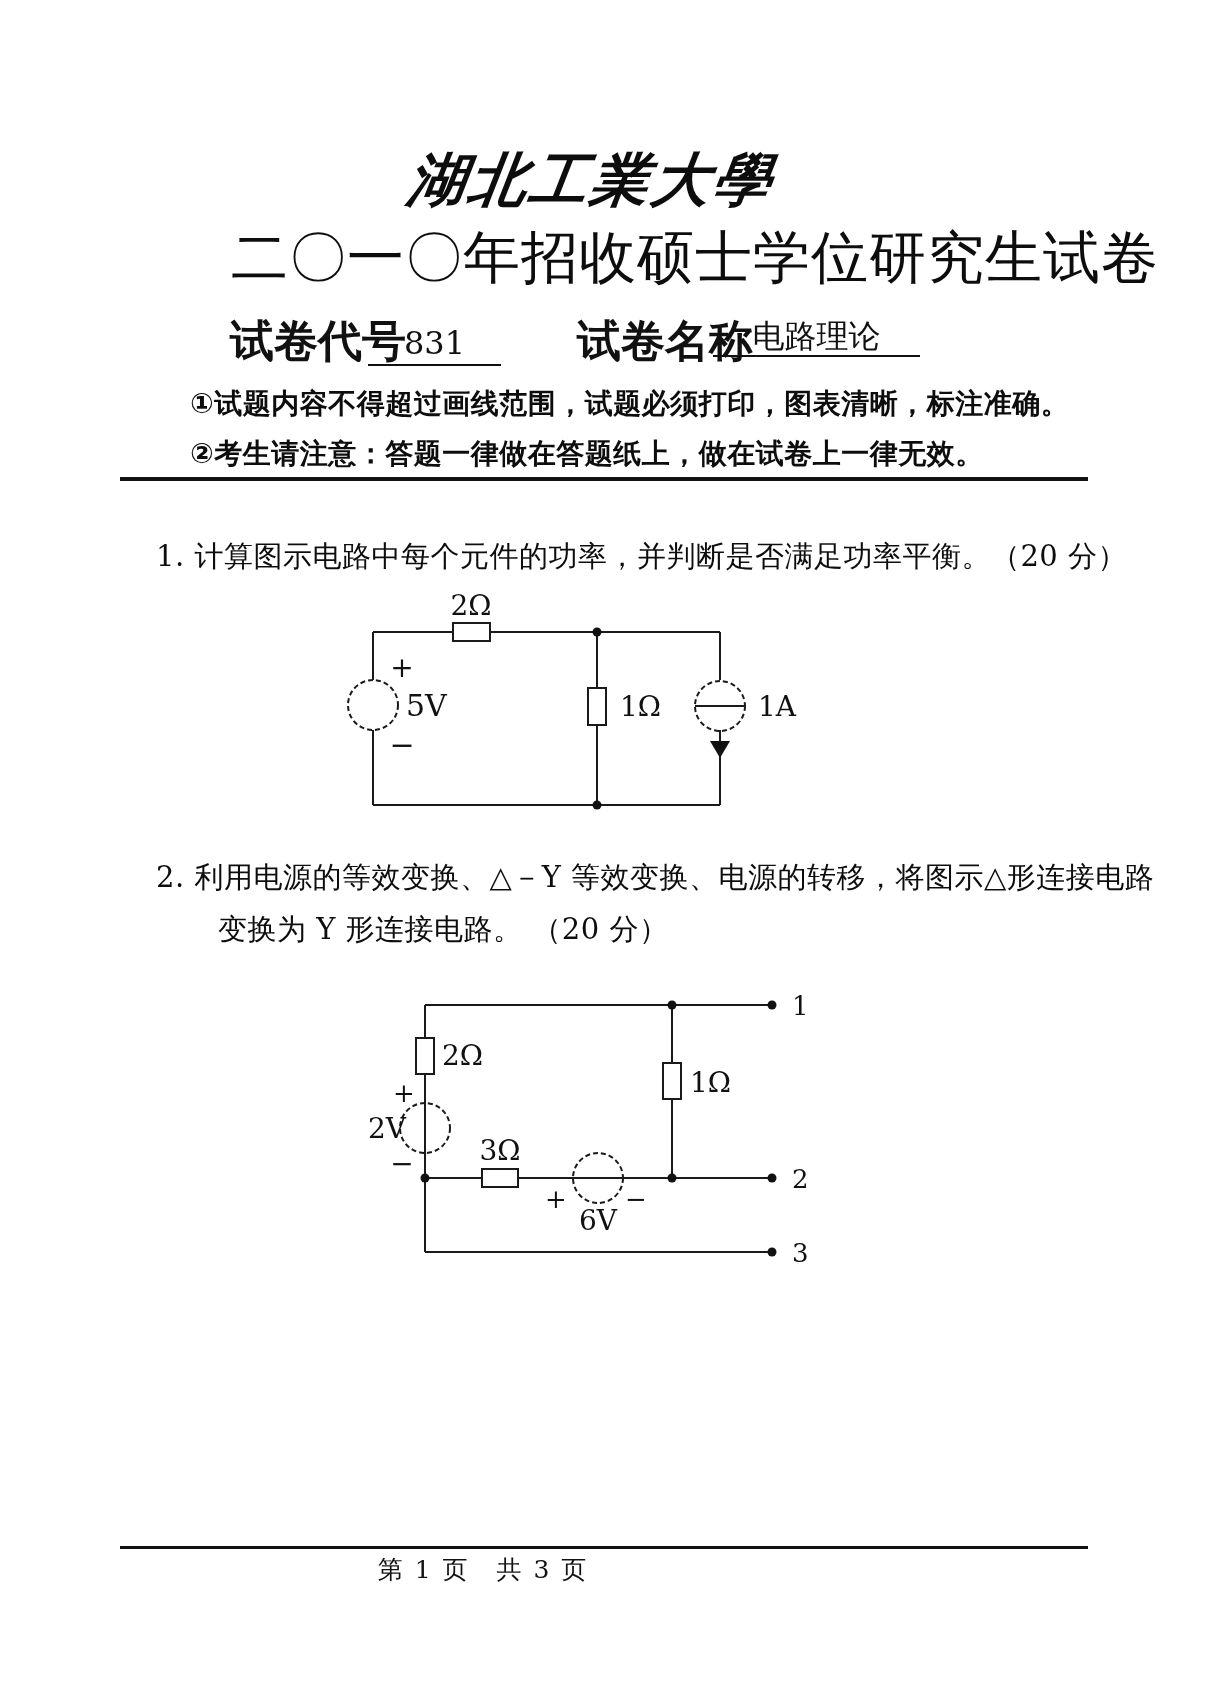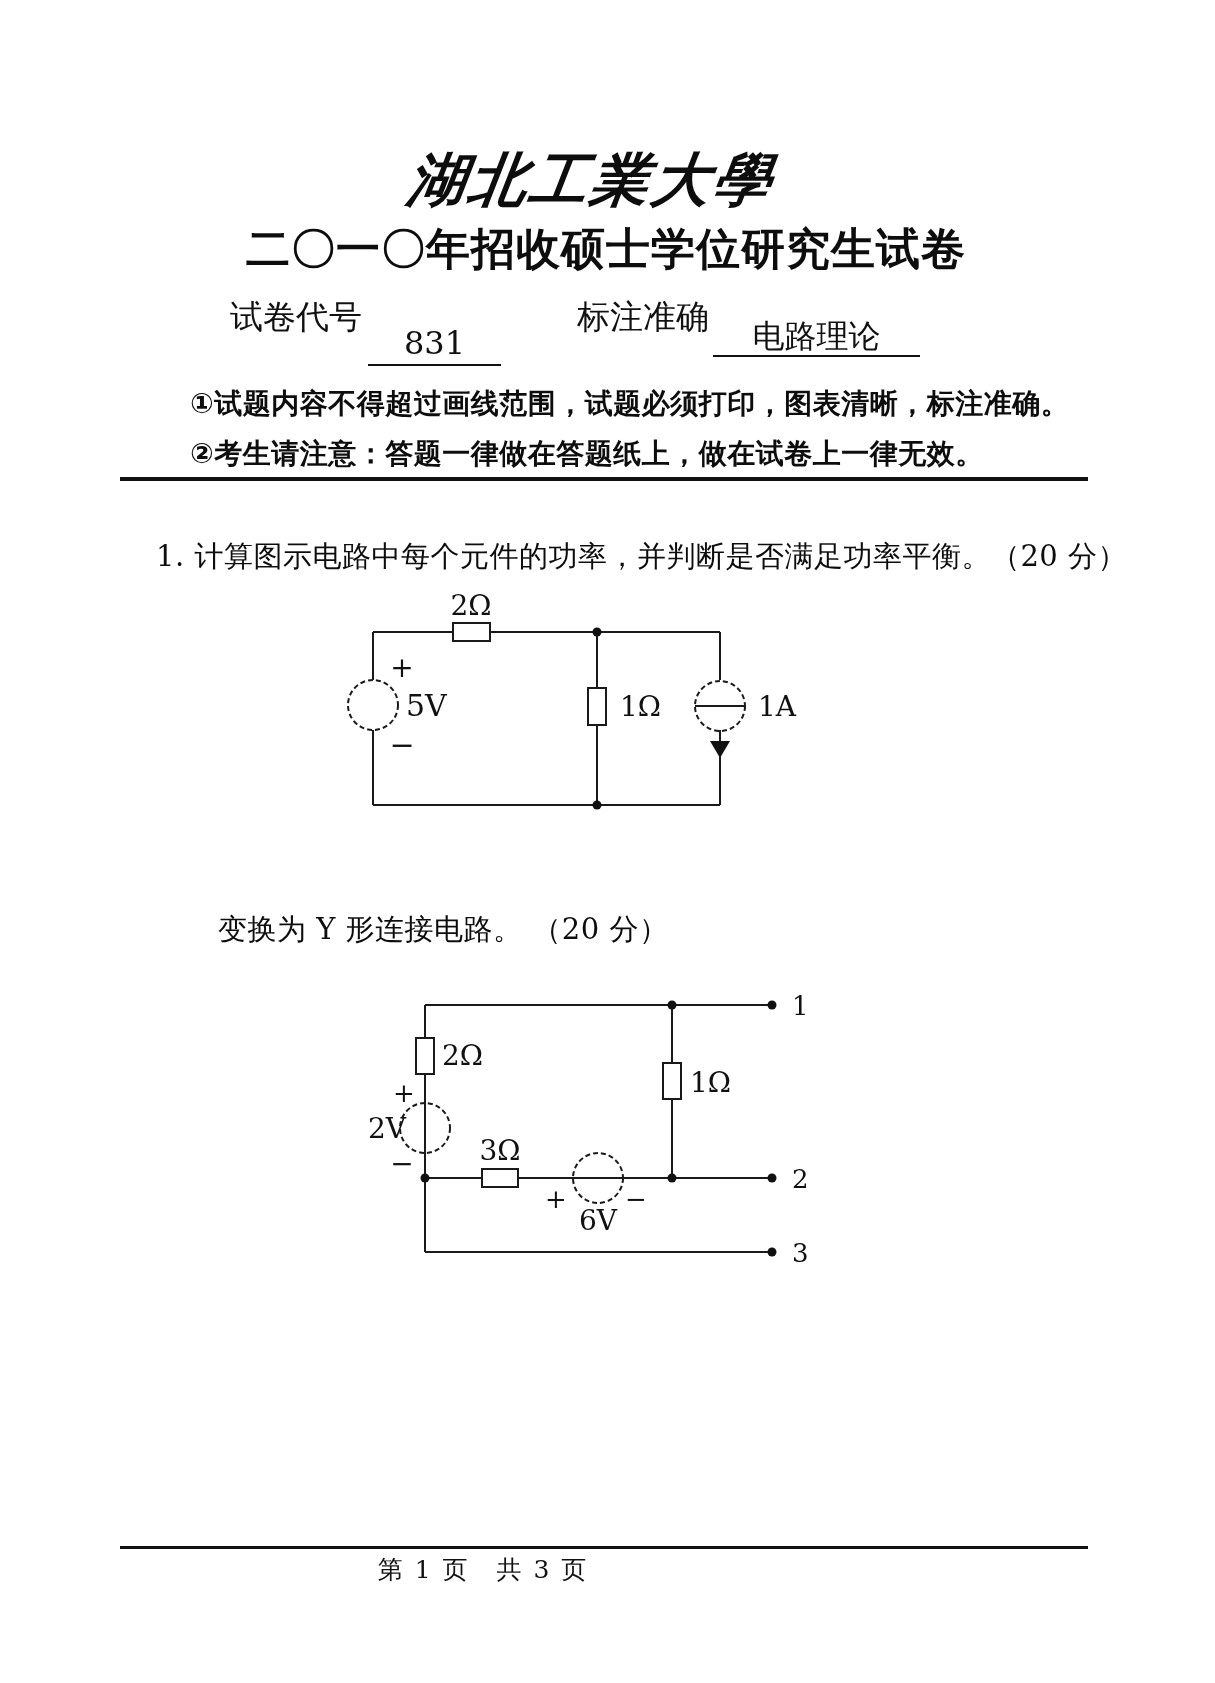--- a/index.html
+++ b/index.html
@@ -9,24 +9,24 @@
     background:#ffffff; color:#111; overflow:hidden;
     font-family:"DejaVu Serif","Liberation Serif",serif;
   }
   .abs { position:absolute; }
   .hei { font-family:"Liberation Sans","DejaVu Sans",sans-serif; font-weight:700; }
   .logo {
     left:408px; top:142px; font-size:58px; font-weight:700; font-style:italic;
     letter-spacing:3px; transform:skewX(-8deg); white-space:nowrap; color:#0d0d0d;
   }
   .title {
-    left:246px; top:220px; font-size:44px; font-weight:700;
+    left:231px; top:220px; font-size:57px; font-weight:400;
     letter-spacing:1px; white-space:nowrap; color:#0d0d0d;
   }
-  .code-label { top:295px; font-size:33px; white-space:nowrap; }
+  .code-label { top:312px; font-size:44px; white-space:nowrap;font-weight:bold; }
   .blank-field {
     top:308px; height:42px; border-bottom:2px solid #111;
     font-size:32px; text-align:center; white-space:nowrap;
   }
   .note { font-size:28px; white-space:nowrap; color:#0d0d0d; letter-spacing:0.5px; }
   .rule { background:#111; }
   .question { font-size:29px; white-space:nowrap; color:#0d0d0d; letter-spacing:0.5px; }
   svg.circuit { position:absolute; overflow:visible; }
   svg.circuit text {
     font-family:"DejaVu Serif","Liberation Serif",serif;
@@ -38,21 +38,21 @@
 <body>
 
 <div class="page">
 
   <div class="abs logo">湖北工業大學</div>
 
   <div class="abs title">二〇一〇年招收硕士学位研究生试卷</div>
 
   <div class="abs code-label" style="left:230px;">试卷代号</div>
   <div class="abs blank-field" style="left:368px;width:133px;margin-top:16px;">831</div>
-  <div class="abs code-label" style="left:577px;">标注准确</div>
+  <div class="abs code-label" style="left:577px;">试卷名称</div>
   <div class="abs blank-field" style="left:713px;width:207px;margin-top:7px;">电路理论</div>
 
   <div class="abs note hei" style="left:190px;top:385px;">①试题内容不得超过画线范围，试题必须打印，图表清晰，标注准确。</div>
   <div class="abs note hei" style="left:190px;top:435px;">②考生请注意：答题一律做在答题纸上，做在试卷上一律无效。</div>
 
   <div class="abs rule" style="left:120px;top:477px;width:968px;height:4px;"></div>
 
   <div class="abs question" style="left:156px;top:537px;">1. 计算图示电路中每个元件的功率，并判断是否满足功率平衡。（20 分）</div>
 
   <svg class="circuit" style="left:340px;top:575px;" width="470" height="250" viewBox="0 0 470 250">
@@ -72,20 +72,21 @@
     <circle cx="257" cy="57" r="4.5" fill="#111"></circle>
     <circle cx="257" cy="230" r="4.5" fill="#111"></circle>
     <text x="131" y="40" font-size="28" text-anchor="middle">2Ω</text>
     <text x="62" y="102" font-size="28" text-anchor="middle">+</text>
     <text x="66" y="141" font-size="30">5V</text>
     <text x="62" y="180" font-size="30" text-anchor="middle">−</text>
     <text x="280" y="141" font-size="28">1Ω</text>
     <text x="418" y="141" font-size="28">1A</text>
   </svg>
 
+  <div class="abs question" style="left:156px;top:858px;">2. 利用电源的等效变换、△－Y 等效变换、电源的转移，将图示△形连接电路</div>
   <div class="abs question" style="left:186px;top:910px;margin-left:32px;">变换为 Y 形连接电路。 （20 分）</div>
 
   <svg class="circuit" style="left:340px;top:930px;" width="500" height="350" viewBox="0 0 500 350">
     <g stroke="#1a1a1a" stroke-width="2" fill="none">
       <path d="M85,75 H432"></path>
       <path d="M85,75 V108 M85,144 V322"></path>
       <path d="M85,248 H432"></path>
       <path d="M332,75 V133 M332,169 V248"></path>
       <path d="M85,322 H432"></path>
       <rect x="76" y="108" width="18" height="36" fill="#ffffff"></rect>

